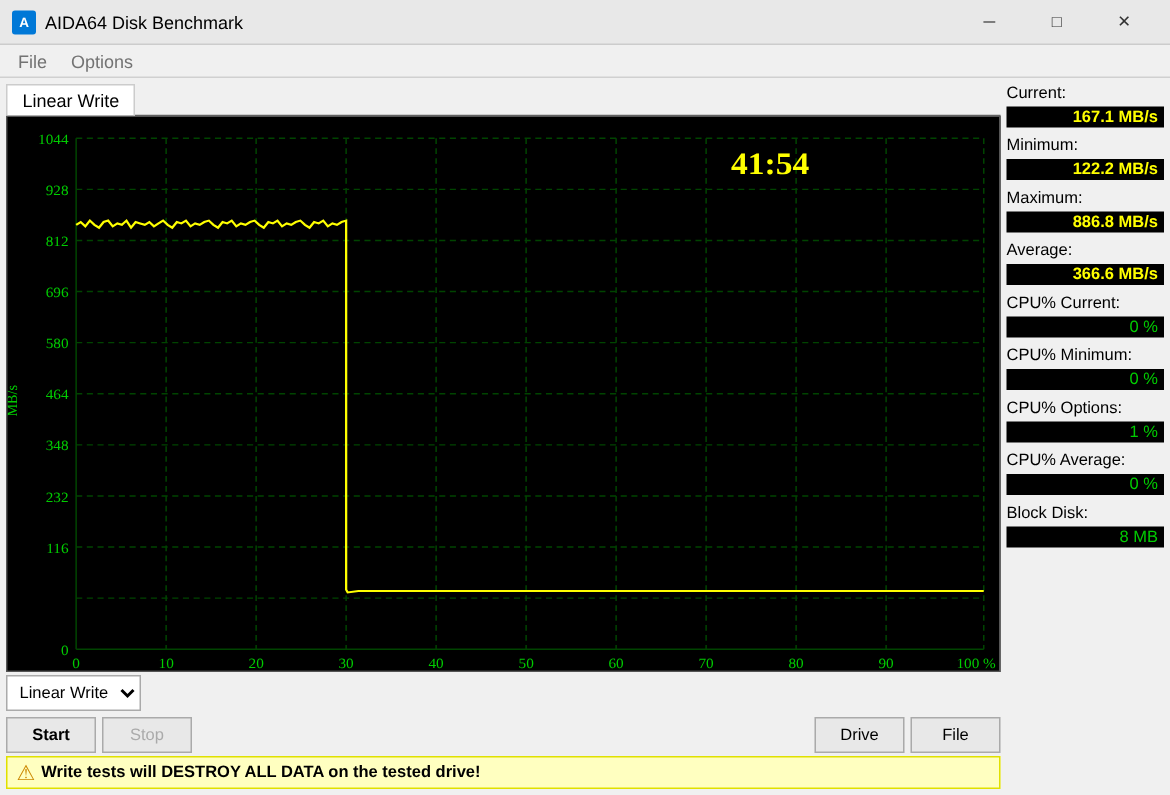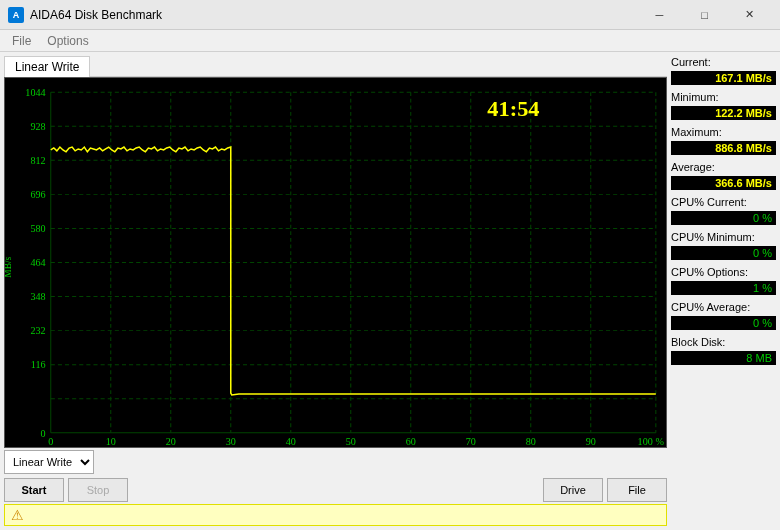--- a/index.html
+++ b/index.html
@@ -308,20 +308,21 @@
     <div class="controls-row">
       <button class="btn btn-primary">Start</button>
       <button class="btn btn-disabled" disabled="">Stop</button>
       <div style="flex:1"></div>
       <button class="btn">Drive</button>
       <button class="btn">File</button>
     </div>
 
     <div class="warning-row">
       <span style="color:#cc8800;font-size:14px;">⚠</span>
+      <span style="font-weight:bold;font-size:11px;">Write tests will DESTROY ALL DATA on the tested drive!</span>
     </div>
 
   </div>
 
   <div class="right-panel">
 
     <span class="stat-label">Current:</span>
     <span class="stat-value">167.1 MB/s</span>
 
     <span class="stat-label">Minimum:</span>

